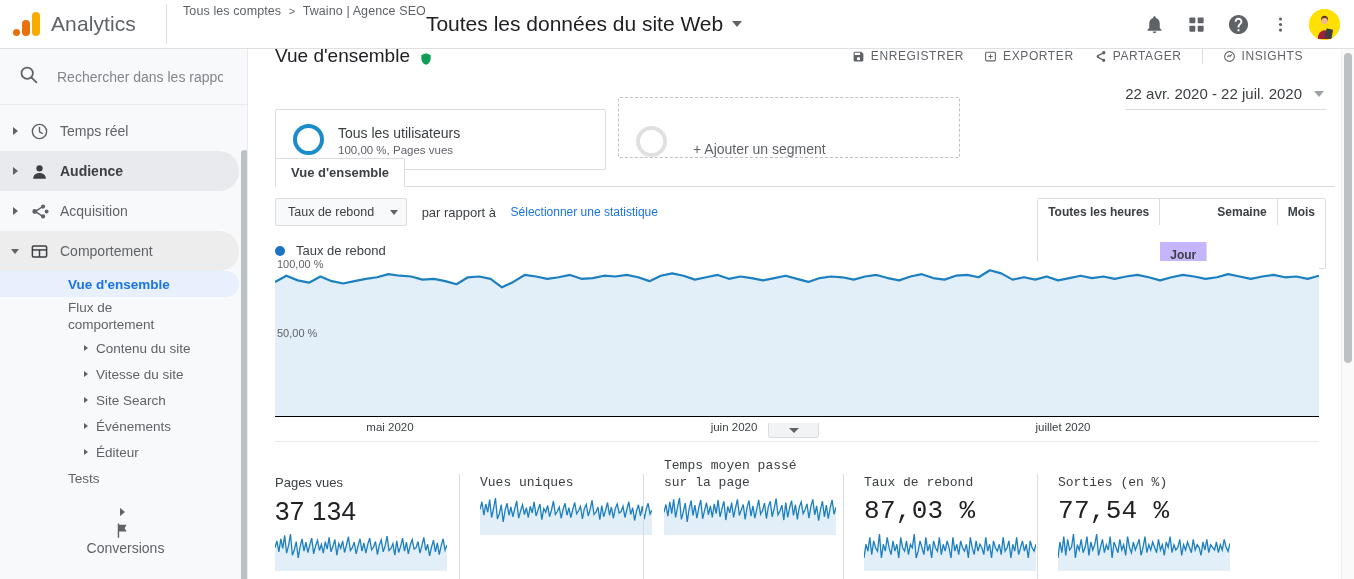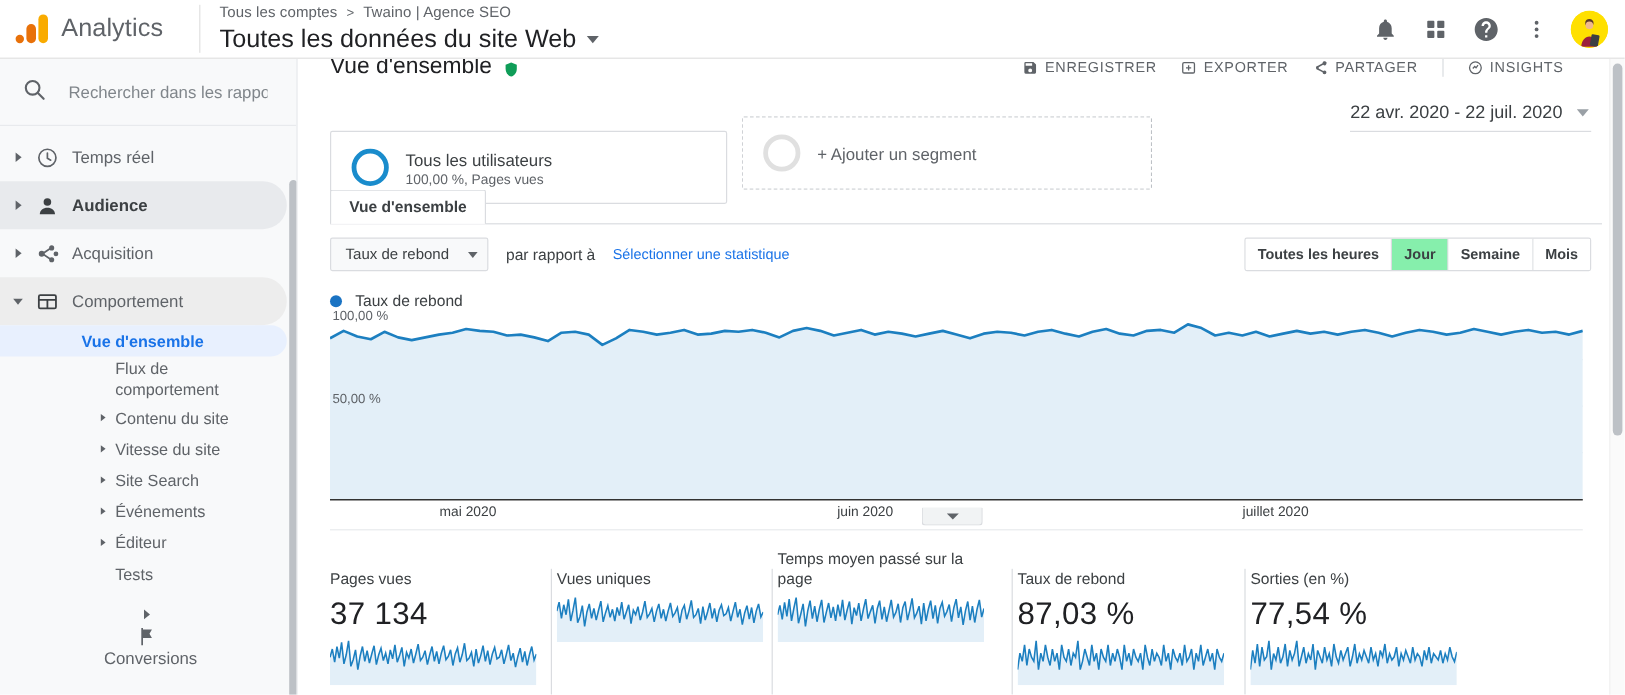--- a/index.html
+++ b/index.html
@@ -22,21 +22,21 @@
   .logo-wrap { display: flex; align-items: center; padding-left: 12px; width: 166px; }
   .ga-logo { width: 30px; height: 30px; position: relative; margin-right: 9px; }
   .ga-logo i { position: absolute; display: block; border-radius: 4px; }
   .ga-bar-tall { width: 8px; height: 24px; background: #f9ab00; right: 2px; bottom: 3px; border-radius: 4px; }
   .ga-bar-mid  { width: 8px; height: 16px; background: #e8710a; right: 12px; bottom: 3px; border-radius: 4px; }
   .ga-dot      { width: 7px; height: 7px; background: #e8710a; right: 22px; bottom: 3px; border-radius: 50%; }
   .brand { font-size: 21px; color: #5f6368; letter-spacing: 0.1px; }
 
   .title-block {
     border-left: 1px solid #e0e0e0; height: 40px;
-    padding-left: 16px; display: flex; flex-direction: column; justify-content: center;
+    padding-left: 16px; display: flex; flex-direction: row; 
   }
   .breadcrumb { font-size: 12.5px; color: #5f6368; line-height: 15px; margin-bottom: 1px; letter-spacing: .1px;}
   .breadcrumb .sep { margin: 0 4px; font-size: 11px; color: #5f6368; }
   .view-title {
     font-size: 21px; color: #202124; line-height: 26px;
     display: flex; align-items: center; white-space: nowrap;
   }
   .caret-down {
     display: inline-block; margin-left: 9px;
     border-left: 5px solid transparent; border-right: 5px solid transparent;
@@ -85,21 +85,21 @@
     width: 18px; display: flex; align-items: center; justify-content: center;
     flex: 0 0 18px;
   }
   .arrow-right { border-left: 5px solid #5f6368; border-top: 4px solid transparent; border-bottom: 4px solid transparent; }
   .arrow-down  { border-top: 5px solid #5f6368; border-left: 4px solid transparent; border-right: 4px solid transparent; }
   .nav-icon { width: 30px; display: flex; align-items: center; justify-content: center; color: #5f6368; }
   .nav-label { margin-left: 6px; }
 
   .sub-item {
     min-height: 26px; display: flex; align-items: center;
-    padding-left: 96px; font-size: 13.5px; color: #5f6368;
+    padding-left: 68px; font-size: 13.5px; color: #5f6368;
     border-radius: 0 20px 20px 0; margin-right: 8px; cursor: pointer;
     line-height: 17px; padding-top: 2px; padding-bottom: 2px;
   }
   .sub-item.active { background: #e8f0fe; color: #1a73e8; font-weight: bold; padding-left: 68px; }
   .sub-item.has-arrow { padding-left: 84px; }
   .sub-arrow {
     border-left: 4px solid #5f6368; border-top: 3.5px solid transparent; border-bottom: 3.5px solid transparent;
     margin-right: 8px; flex: 0 0 auto;
   }
   .sb-scroll {
@@ -137,21 +137,21 @@
     display: flex; align-items: center; padding-left: 17px; background: #fff; cursor: pointer; margin-top: 24px;
   }
   .seg-ring {
     width: 31px; height: 31px; border-radius: 50%; border: 4px solid #1a8ccc; flex: 0 0 auto;
   }
   .seg-text { margin-left: 14px; }
   .seg-name { font-size: 14px; color: #3c4043; line-height: 18px; }
   .seg-sub { font-size: 11.5px; color: #5f6368; margin-top: 2px; }
   .seg-add {
     width: 342px; height: 61px; border: 1px dashed #bdc1c6; border-radius: 2px;
-    display: flex; align-items: center; padding-left: 17px; margin-left: 12px; cursor: pointer;
+    display: flex; align-items: flex-end; padding-left: 17px; margin-left: 12px; cursor: pointer; gap: 12px;
   }
   .seg-ring-grey { width: 31px; height: 31px; border-radius: 50%; border: 4px solid #e0e0e0; flex: 0 0 auto; }
   .seg-add-label { margin-left: 14px; font-size: 14px; color: #5f6368; }
 
   .datepick {
     position: absolute; top: 36px; right: 28px; display: flex; align-items: center;
     font-size: 15px; color: #3c4043; cursor: pointer;
     border-bottom: 1px solid #dadce0; padding-bottom: 7px; padding-right: 2px;
   }
   .datepick .caret-sm {
@@ -186,21 +186,21 @@
   .gran {
     position: absolute; top: 149px; right: 28px; display: flex; border-radius: 2px; overflow: hidden;
     border: 1px solid #dadce0;
   }
   .gran-btn {
     height: 26px; padding: 0 10px; display: flex; align-items: center;
     font-size: 12px; font-weight: bold; color: #3c4043; background: #fff;
     border-right: 1px solid #dadce0; cursor: pointer;
   }
   .gran-btn:last-child { border-right: none; }
-  .gran-btn.active { background: #86efac; }
+  .gran-btn.active { background: #c4b5fd; margin-top: 43px; }
 
   .legend { position: absolute; top: 194px; left: 26px; display: flex; align-items: center; }
   .legend-dot { width: 10px; height: 10px; border-radius: 50%; background: #1a73c3; }
   .legend-label { margin-left: 11px; font-size: 13px; color: #3c4043; }
 
   .chart-area { position: absolute; top: 212px; left: 26px; width: 1044px; height: 155px; }
   .ylab { position: absolute; left: 2px; font-size: 11px; color: #5f6368; }
   .xaxis {
     position: absolute; top: 367px; left: 26px; width: 1044px; height: 26px;
     border-top: 1px solid #000; border-bottom: 1px solid #e8eaed;
@@ -214,21 +214,21 @@
   }
   .collapse-handle .ch-caret {
     border-left: 5px solid transparent; border-right: 5px solid transparent; border-top: 5px solid #5f6368;
   }
 
   .metrics-row {
     position: absolute; top: 425px; left: 26px; width: 1060px; height: 105px;
     display: flex;
   }
   .mcard { position: relative; padding-right: 12px; }
-  .mcard + .mcard { border-left: 1px solid #dadce0; padding-left: 4px; }
+  .mcard + .mcard { border-left: 1px solid #dadce0; padding-left: 20px; font-family: Liberation Mono, monospace; }
   .mlabel { font-size: 13px; color: #3c4043; line-height: 17px; }
   .mvalue { font-size: 26px; color: #202124; margin-top: 4px; letter-spacing: .3px; line-height: 32px; }
   .spark { margin-top: 4px; }
 
   .page-scroll {
     position: absolute; right: 2px; top: 53px; width: 8px; height: 310px;
     background: #bdc1c6; border-radius: 4px;
   }
   .page-scroll-track {
     position: absolute; right: 0px; top: 49px; width: 13px; height: 530px;
@@ -520,21 +520,21 @@
           <line x1="0" x2="1044" y1="38.75" y2="38.75" stroke="#dde6ee" stroke-width="1"></line>
           <path d="M0.00 20.93 L11.35 14.72 L22.70 19.38 L34.04 21.70 L45.39 15.50 L56.74 20.15 L68.09 22.47 L79.43 20.15 L90.78 17.82 L102.13 16.28 L113.48 13.17 L124.83 14.72 L136.17 15.50 L147.52 18.60 L158.87 17.82 L170.22 20.15 L181.57 23.25 L192.91 16.28 L204.26 15.50 L215.61 17.82 L226.96 26.35 L238.30 20.93 L249.65 13.95 L261.00 15.50 L272.35 17.82 L283.70 16.28 L295.04 13.95 L306.39 17.82 L317.74 17.05 L329.09 14.72 L340.43 15.50 L351.78 13.95 L363.13 16.28 L374.48 20.15 L385.83 14.72 L397.17 12.40 L408.52 14.72 L419.87 18.60 L431.22 16.28 L442.57 13.95 L453.91 17.82 L465.26 15.50 L476.61 17.05 L487.96 19.38 L499.30 17.05 L510.65 14.72 L522.00 17.82 L533.35 20.93 L544.70 17.05 L556.04 15.50 L567.39 16.28 L578.74 18.60 L590.09 15.50 L601.43 13.95 L612.78 17.05 L624.13 19.38 L635.48 15.50 L646.83 13.17 L658.17 17.05 L669.52 18.60 L680.87 14.72 L692.22 13.95 L703.57 16.28 L714.91 9.30 L726.26 12.40 L737.61 18.60 L748.96 16.28 L760.30 18.60 L771.65 15.50 L783.00 19.38 L794.35 17.05 L805.70 14.72 L817.04 17.05 L828.39 15.50 L839.74 17.82 L851.09 15.50 L862.43 13.95 L873.78 16.28 L885.13 19.38 L896.48 16.28 L907.83 13.95 L919.17 15.50 L930.52 17.82 L941.87 16.28 L953.22 13.17 L964.57 15.50 L975.91 17.82 L987.26 15.50 L998.61 13.95 L1009.96 16.28 L1021.30 15.50 L1032.65 17.82 L1044.00 14.72 L1044 155 L0 155 Z" fill="#e3eff8"></path>
           <path d="M0.00 20.93 L11.35 14.72 L22.70 19.38 L34.04 21.70 L45.39 15.50 L56.74 20.15 L68.09 22.47 L79.43 20.15 L90.78 17.82 L102.13 16.28 L113.48 13.17 L124.83 14.72 L136.17 15.50 L147.52 18.60 L158.87 17.82 L170.22 20.15 L181.57 23.25 L192.91 16.28 L204.26 15.50 L215.61 17.82 L226.96 26.35 L238.30 20.93 L249.65 13.95 L261.00 15.50 L272.35 17.82 L283.70 16.28 L295.04 13.95 L306.39 17.82 L317.74 17.05 L329.09 14.72 L340.43 15.50 L351.78 13.95 L363.13 16.28 L374.48 20.15 L385.83 14.72 L397.17 12.40 L408.52 14.72 L419.87 18.60 L431.22 16.28 L442.57 13.95 L453.91 17.82 L465.26 15.50 L476.61 17.05 L487.96 19.38 L499.30 17.05 L510.65 14.72 L522.00 17.82 L533.35 20.93 L544.70 17.05 L556.04 15.50 L567.39 16.28 L578.74 18.60 L590.09 15.50 L601.43 13.95 L612.78 17.05 L624.13 19.38 L635.48 15.50 L646.83 13.17 L658.17 17.05 L669.52 18.60 L680.87 14.72 L692.22 13.95 L703.57 16.28 L714.91 9.30 L726.26 12.40 L737.61 18.60 L748.96 16.28 L760.30 18.60 L771.65 15.50 L783.00 19.38 L794.35 17.05 L805.70 14.72 L817.04 17.05 L828.39 15.50 L839.74 17.82 L851.09 15.50 L862.43 13.95 L873.78 16.28 L885.13 19.38 L896.48 16.28 L907.83 13.95 L919.17 15.50 L930.52 17.82 L941.87 16.28 L953.22 13.17 L964.57 15.50 L975.91 17.82 L987.26 15.50 L998.61 13.95 L1009.96 16.28 L1021.30 15.50 L1032.65 17.82 L1044.00 14.72 " fill="none" stroke="#1c7fc0" stroke-width="2.2" stroke-linejoin="round"></path>
         </svg>
       <div class="ylab" style="top:-3px;">100,00 %</div>
       <div class="ylab" style="top:66px;">50,00 %</div>
     </div>
 
     <div class="xaxis">
       <div class="xlab" style="left:115px;">mai 2020</div>
-      <div class="xlab" style="left:446px;">juin 2020</div>
+      <div class="xlab" style="left:459px;">juin 2020</div>
       <div class="xlab" style="left:788px;">juillet 2020</div>
     </div>
     <div class="collapse-handle">
       <i class="ch-caret"></i>
     </div>
 
     <div class="metrics-row">
       <div class="mcard" style="width:184px;">
         <div class="mlabel">Pages vues</div>
         <div class="mvalue">37 134</div>

